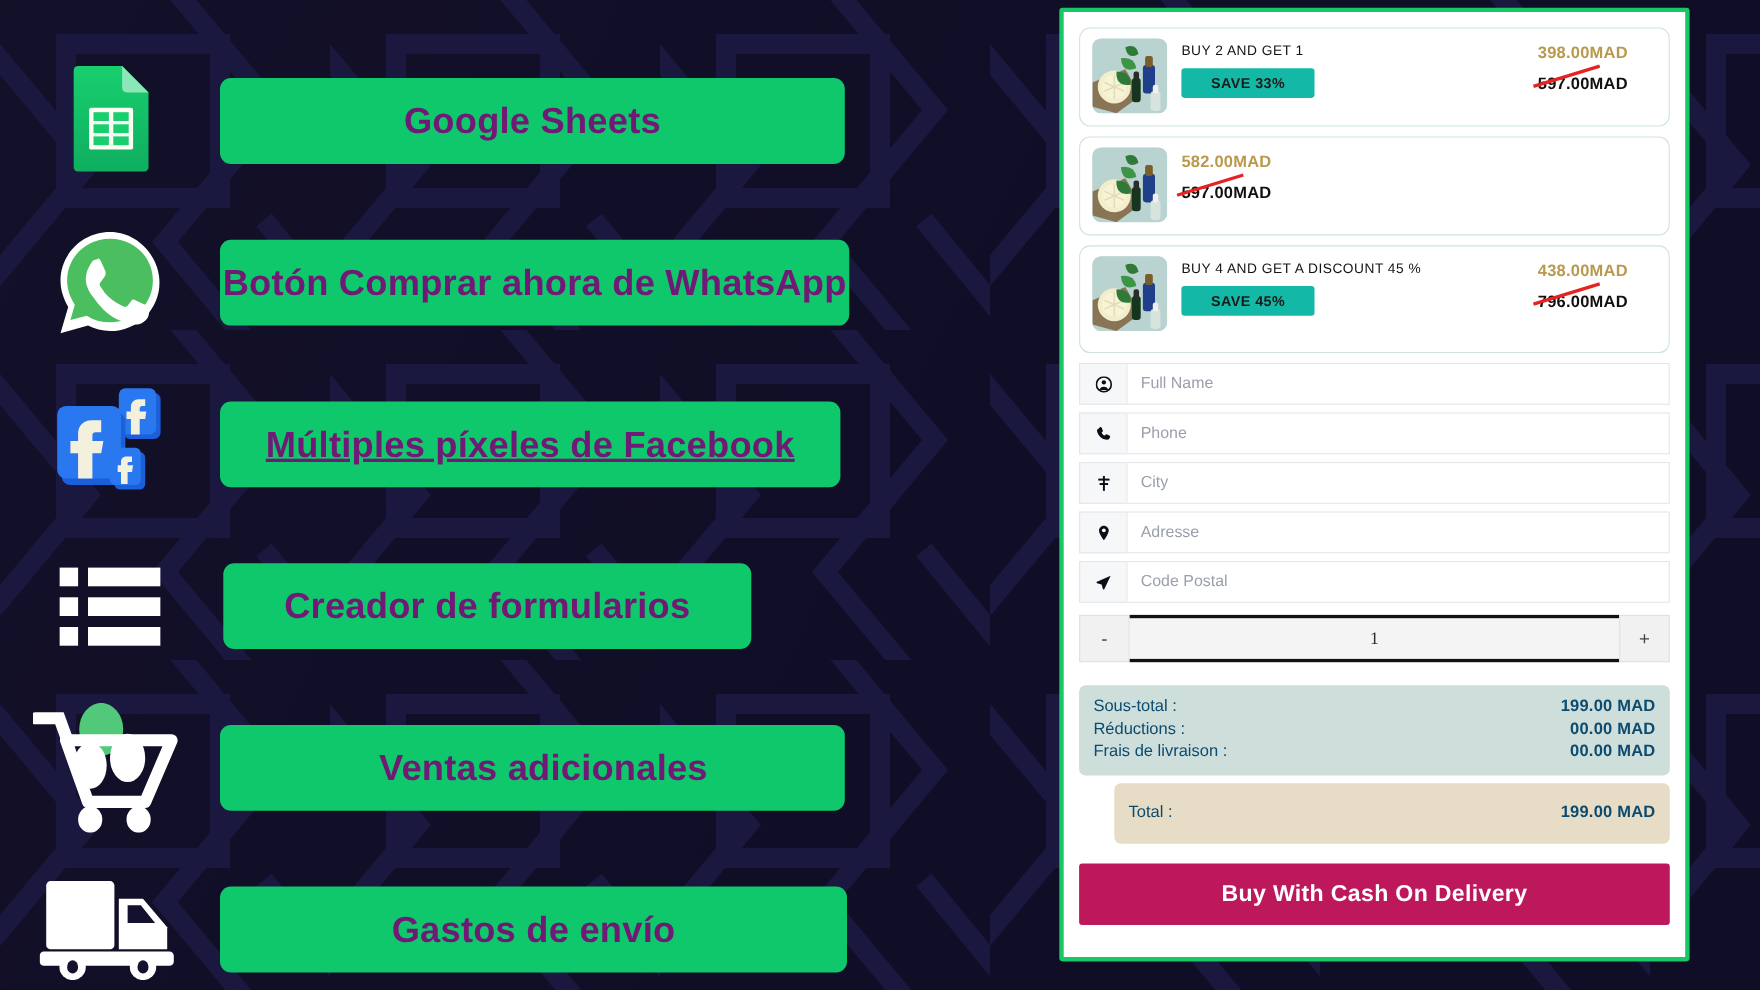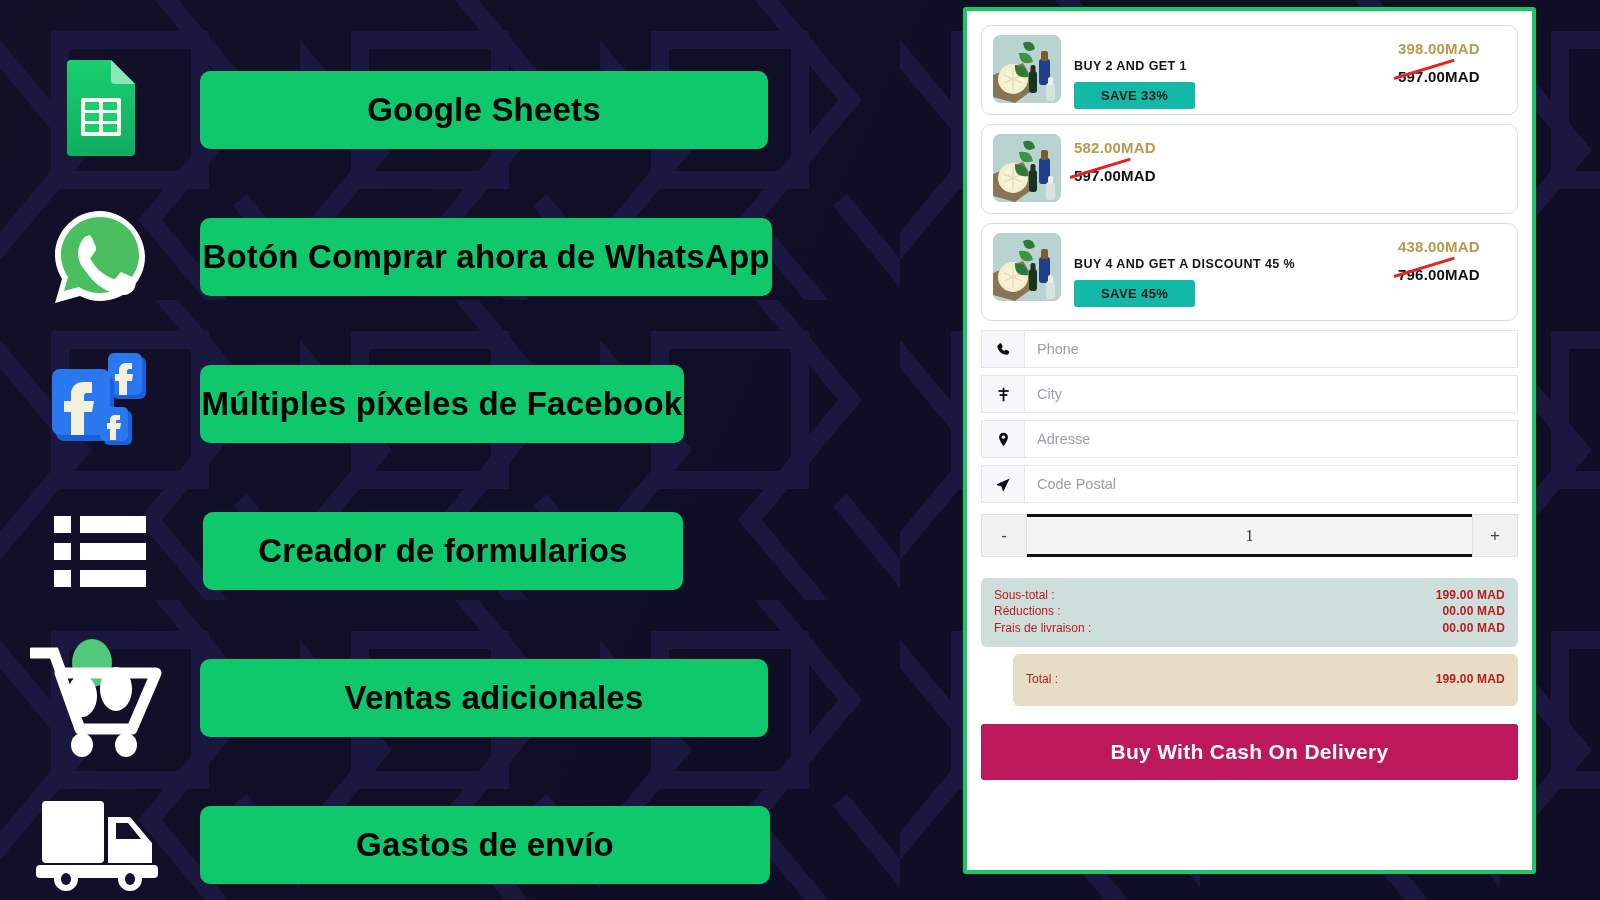--- a/index.html
+++ b/index.html
@@ -51,39 +51,39 @@
     width: 200px;
     min-width: 200px;
     height: 120px;
     display: flex;
     align-items: center;
     justify-content: center;
   }
 
   .feature-btn {
     background: #0fc86c;
-    color: #000000;
+    color: #701a75;
     border: none;
     border-radius: 10px;
     height: 78px;
     width: 570px;
     font-family: "Liberation Sans", sans-serif;
     font-size: 33px;
     font-weight: 700;
     letter-spacing: 0.2px;
     display: flex;
     align-items: center;
     justify-content: center;
     cursor: pointer;
     text-align: center;
     line-height: 1;
   }
   .feature-row:nth-child(1) .feature-btn { width: 568px; }
   .feature-row:nth-child(2) .feature-btn { width: 572px; }
-  .feature-row:nth-child(3) .feature-btn { width: 484px; }
+  .feature-row:nth-child(3) .feature-btn { width: 564px; text-decoration: underline; }
   .feature-row:nth-child(4) .feature-btn { width: 480px; margin-left: 3px; }
   .feature-row:nth-child(5) .feature-btn { width: 568px; padding-left: 20px; }
   .feature-row:nth-child(6) .feature-btn { width: 570px; }
 
   
   #checkout-card {
     position: absolute;
     left: 963px; top: 7px;
     width: 573px; height: 867px;
     background: #ffffff;
@@ -115,27 +115,26 @@
     overflow: hidden;
     margin-right: 13px;
     background: #bcd4d1;
   }
   .offer-thumb svg { display:block; width:68px; height:68px; }
 
   .offer-mid { flex: 1; padding-top: 4px; }
 
   .offer-title {
     font-size: 12.5px;
-    font-weight: 700;
+    font-weight: 400;
     color: #141414;
     letter-spacing: 0.45px;
     text-transform: uppercase;
     margin-bottom: 9px;
     white-space: nowrap;
-    margin-top: 20px;
   }
 
   .save-badge {
     display: inline-block;
     background: #14b8a6;
     color: #1b1b1b;
     font-size: 13px;
     font-weight: 700;
     letter-spacing: 0.4px;
     padding: 6px 27px;
@@ -250,23 +249,23 @@
     background: #e7dcc6;
     border-radius: 6px;
     padding: 17px 13px 18px 13px;
     margin-bottom: 18px;
     margin-left: 32px;
   }
   .total-line {
     display: flex;
     justify-content: space-between;
     align-items: baseline;
-    font-size: 12px;
+    font-size: 15px;
     line-height: 1.37;
-    color: #b91c1c;
+    color: #0c4a6e;
     text-align: right;
   }
   .total-line .tl-label { font-weight: 400; }
   .total-line .tl-value { font-weight: 700; letter-spacing: 0.2px; }
 
   
   #buy-btn {
     display: block;
     width: 100%;
     height: 56px;
@@ -501,20 +500,30 @@
       </div>
       <div class="offer-prices">
         <div class="price-new">438.00MAD</div>
         <div class="price-old">
           <span>796.00MAD</span>
           <span class="strike"></span>
         </div>
       </div>
     </div>
 
+    <div class="field-row">
+      <div class="field-icon">
+        <svg width="15" height="15" viewBox="0 0 16 16" xmlns="http://www.w3.org/2000/svg">
+          <circle cx="8" cy="8" r="7.2" fill="none" stroke="#0d0d1a" stroke-width="1.6"></circle>
+          <circle cx="8" cy="6" r="2.1" fill="#0d0d1a"></circle>
+          <path d="M3.6 13.4 a4.6 4.6 0 0 1 8.8 0 Z" fill="#0d0d1a"></path>
+        </svg>
+      </div>
+      <input class="field-input" type="text" placeholder="Full Name" style="">
+    </div>
 
     <div class="field-row">
       <div class="field-icon">
         <svg width="15" height="15" viewBox="0 0 16 16" xmlns="http://www.w3.org/2000/svg">
           <path d="M4.2 1.4 c.7-.3 1.4 0 1.7.7 l1 2.2 c.3.6.1 1.3-.4 1.7 l-.7.5 c.6 1.4 1.7 2.5 3.1 3.1 l.5-.7 c.4-.5 1.1-.7 1.7-.4 l2.2 1 c.7.3 1 1 .7 1.7 l-.6 1.3 c-.3.7-1 1.1-1.8 1 C6.3 13.7 2.3 9.7 1.4 5.1 c-.1-.8.3-1.5 1-1.8 Z" fill="#0d0d1a"></path>
         </svg>
       </div>
       <input class="field-input" type="text" placeholder="Phone" style="">
     </div>
 

